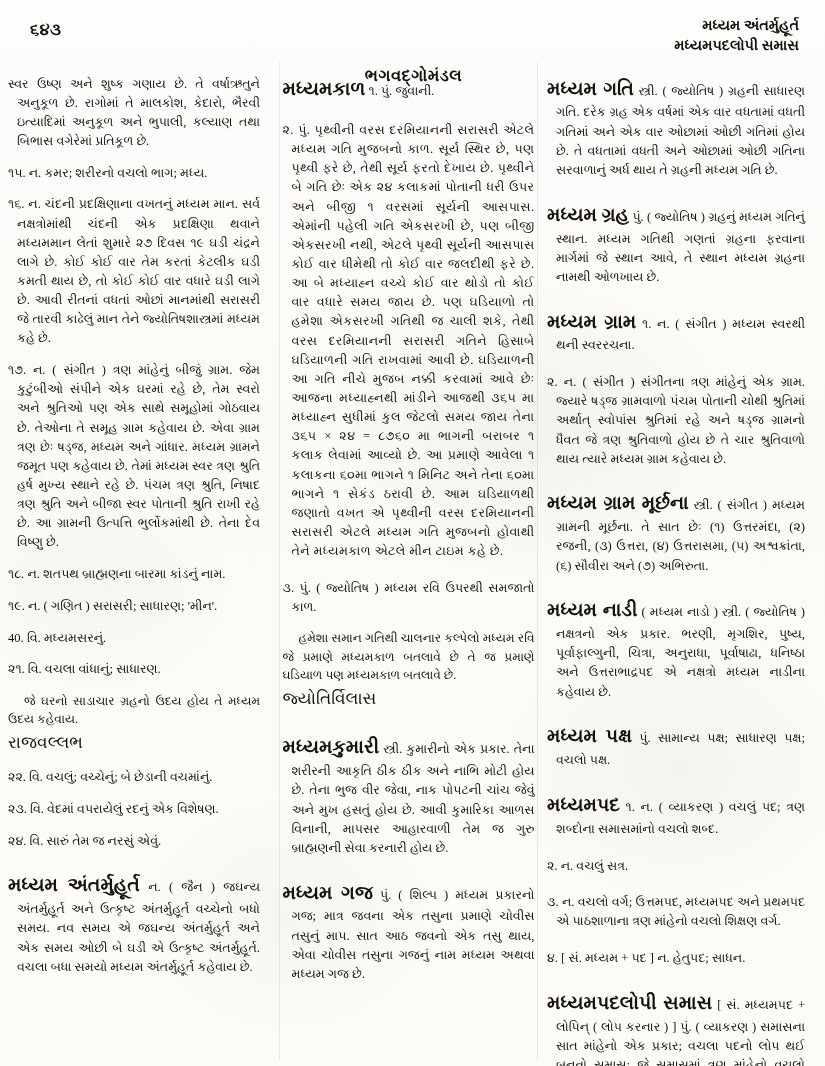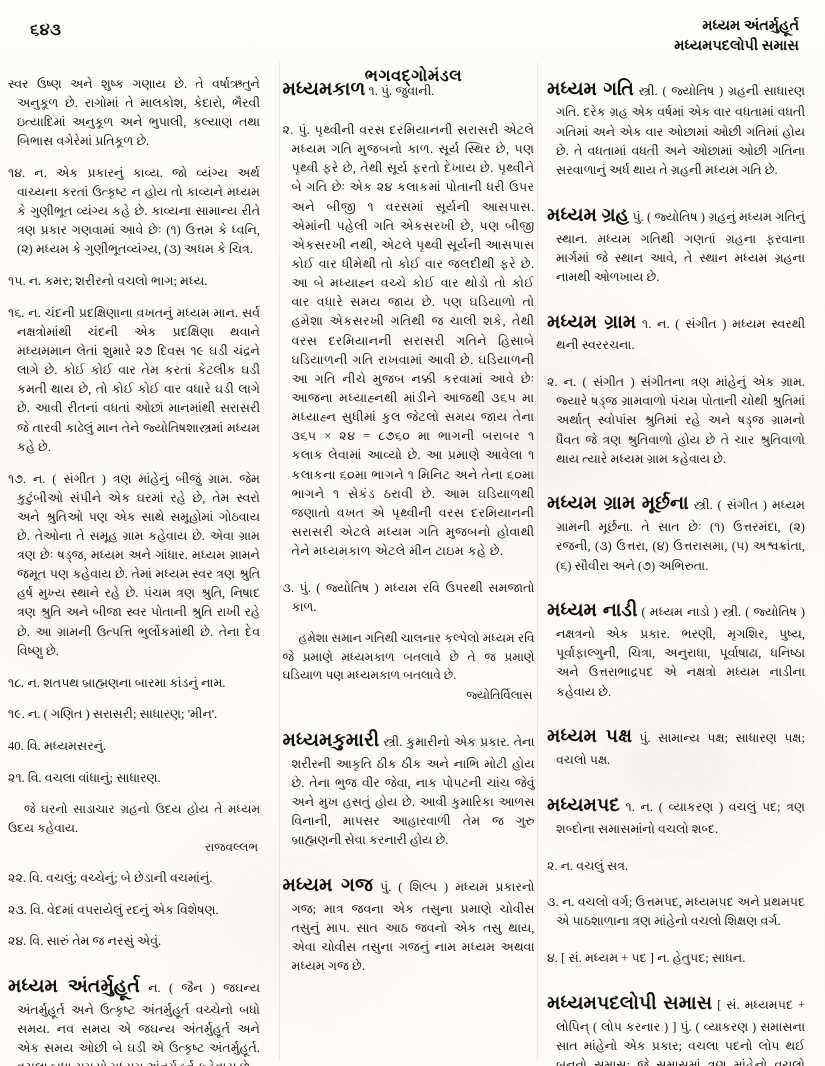--- a/index.html
+++ b/index.html
@@ -110,22 +110,21 @@
   }
   .headword {
     font-weight: 700;
     font-size: 19px;
   }
   .quote {
     text-indent: 16px;
     font-size: 12.2px;
   }
   .cite {
-    text-align: right;
-    font-size: 12px;
+    font-size: 17px;
     margin: 0 0 2px 0;
     padding-right: 2px;
   }
   .gap { height: 7px; }
   .gap-sm { height: 4px; }
   .formula { letter-spacing: 0.4px; }
 </style>
 </head>
 <body>
 
@@ -139,21 +138,20 @@
       <div>મધ્યમપદલોપી સમાસ</div>
     </div>
   </div>
 
   <div id="columns">
     <div class="rule" id="rule-a"></div>
     <div class="rule" id="rule-b"></div>
 
     <div class="col" id="col-1">
       <p class="entry hang">સ્વર ઉષ્ણ અને શુષ્ક ગણાય છે. તે વર્ષાઋતુને અનુકૂળ છે. રાગોમાં તે માલકોશ, કેદારો, ભૈરવી ઇત્યાદિમાં અનુકૂળ અને ભુપાલી, કલ્યાણ તથા બિભાસ વગેરેમાં પ્રતિકૂળ છે.</p>
-      <p class="entry hang">૧૪. ન. એક પ્રકારનું કાવ્ય. જો વ્યંગ્ય અર્થ વાચ્યના કરતાં ઉત્કૃષ્ટ ન હોય તો કાવ્યને મધ્યમ કે ગુણીભૂત વ્યંગ્ય કહે છે. કાવ્યના સામાન્ય રીતે ત્રણ પ્રકાર ગણવામાં આવે છેઃ (૧) ઉત્તમ કે ધ્વનિ, (૨) મધ્યમ કે ગુણીભૂતવ્યંગ્ય, (૩) અધમ કે ચિત્ર.</p>
       <p class="entry hang">૧૫. ન. કમર; શરીરનો વચલો ભાગ; મધ્ય.</p>
       <p class="entry hang">૧૬. ન. ચંદની પ્રદક્ષિણાના વખતનું મધ્યમ માન. સર્વ નક્ષત્રોમાંથી ચંદની એક પ્રદક્ષિણા થવાને મધ્યમમાન લેતાં શુમારે ૨૭ દિવસ ૧૯ ઘડી ચંદ્રને લાગે છે. કોઈ કોઈ વાર તેમ કરતાં કેટલીક ઘડી કમતી થાય છે, તો કોઈ કોઈ વાર વધારે ઘડી લાગે છે. આવી રીતનાં વધતાં ઓછાં માનમાંથી સરાસરી જે તારવી કાઢેલું માન તેને જ્યોતિષશાસ્ત્રમાં મધ્યમ કહે છે.</p>
       <p class="entry hang">૧૭. ન. ( સંગીત ) ત્રણ માંહેનું બીજું ગ્રામ. જેમ કુટુંબીઓ સંપીને એક ઘરમાં રહે છે, તેમ સ્વરો અને શ્રુતિઓ પણ એક સાથે સમૂહોમાં ગોઠવાય છે. તેઓના તે સમૂહ ગ્રામ કહેવાય છે. એવા ગ્રામ ત્રણ છેઃ ષડ્જ, મધ્યમ અને ગાંધાર. મધ્યમ ગ્રામને જમૂત પણ કહેવાય છે. તેમાં મધ્યમ સ્વર ત્રણ શ્રુતિ હર્ષ મુખ્ય સ્થાને રહે છે. પંચમ ત્રણ શ્રુતિ, નિષાદ ત્રણ શ્રુતિ અને બીજા સ્વર પોતાની શ્રુતિ રાખી રહે છે. આ ગ્રામની ઉત્પત્તિ ભુર્લોકમાંથી છે. તેના દેવ વિષ્ણુ છે.</p>
       <p class="entry hang">૧૮. ન. શતપથ બ્રાહ્મણના બારમા કાંડનું નામ.</p>
       <p class="entry hang">૧૯. ન. ( ગણિત ) સરાસરી; સાધારણ; 'મીન'.</p>
       <p class="entry hang">40. વિ. મધ્યમસરનું.</p>
       <p class="entry hang">૨૧. વિ. વચલા વાંધાનું; સાધારણ.</p>
       <p class="entry quote">જે ઘરનો સાડાચાર ગ્રહનો ઉદય હોય તે મધ્યમ ઉદય કહેવાય.</p>
       <p class="cite">રાજવલ્લભ</p>
       <p class="entry hang">૨૨. વિ. વચલું; વચ્ચેનું; બે છેડાની વચમાંનું.</p>

